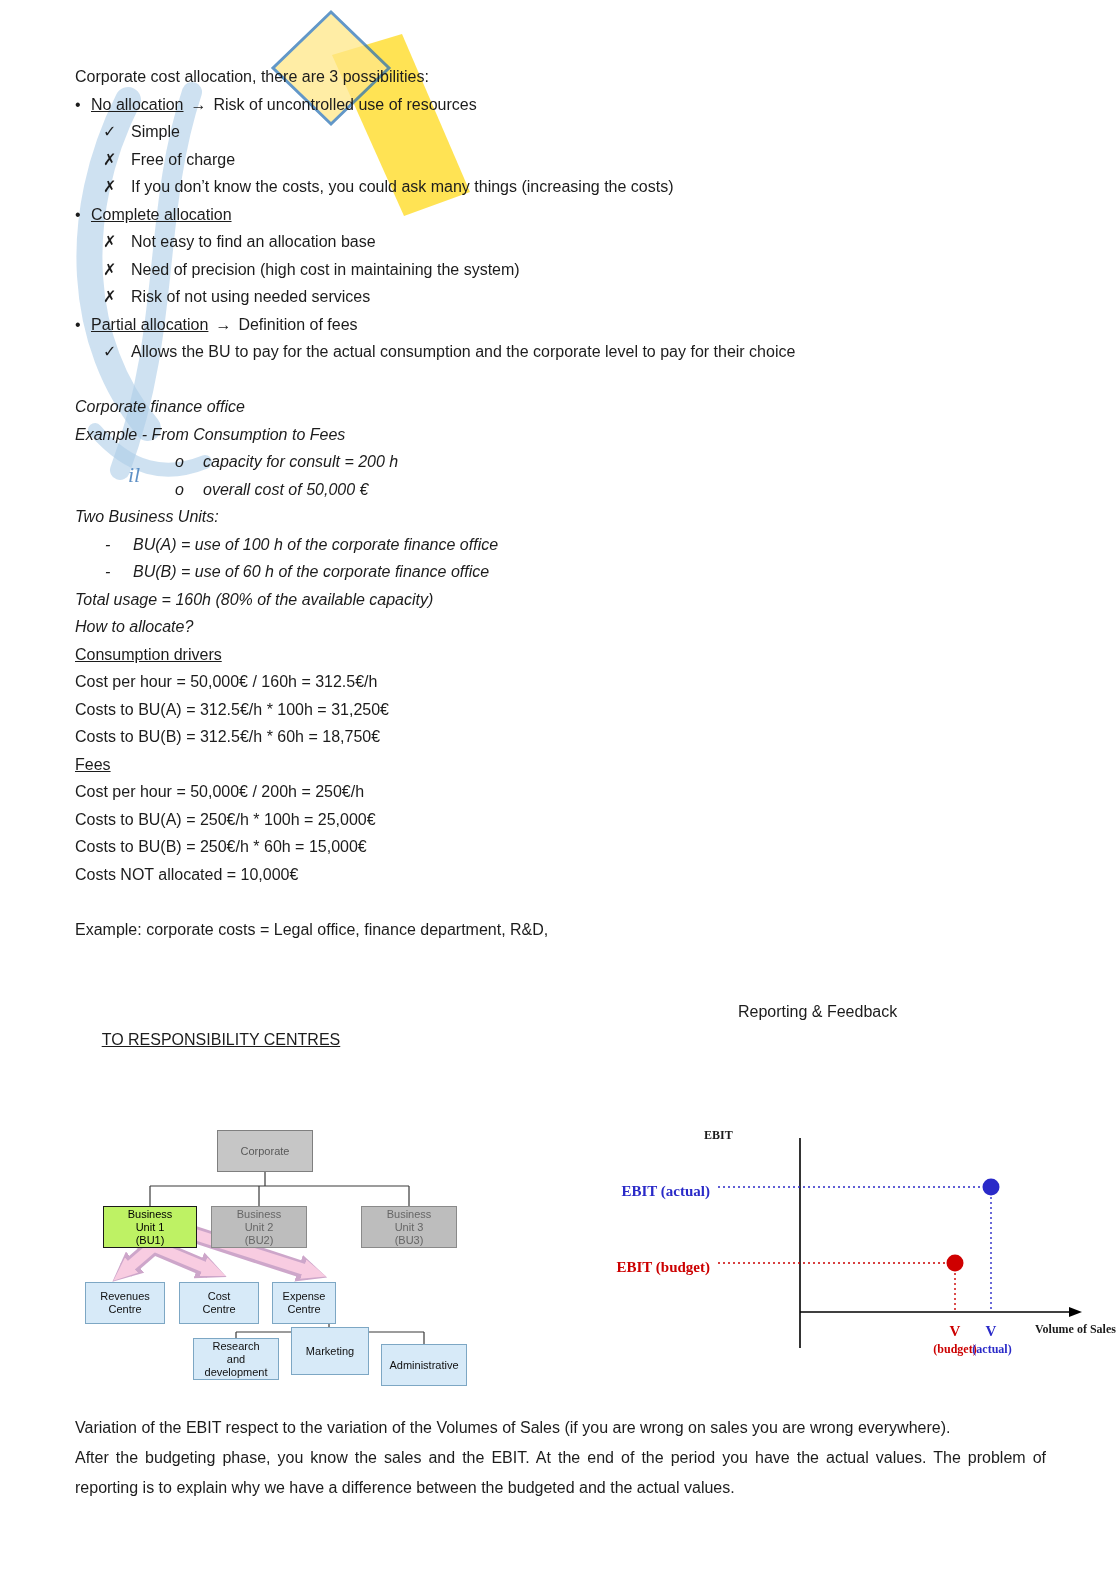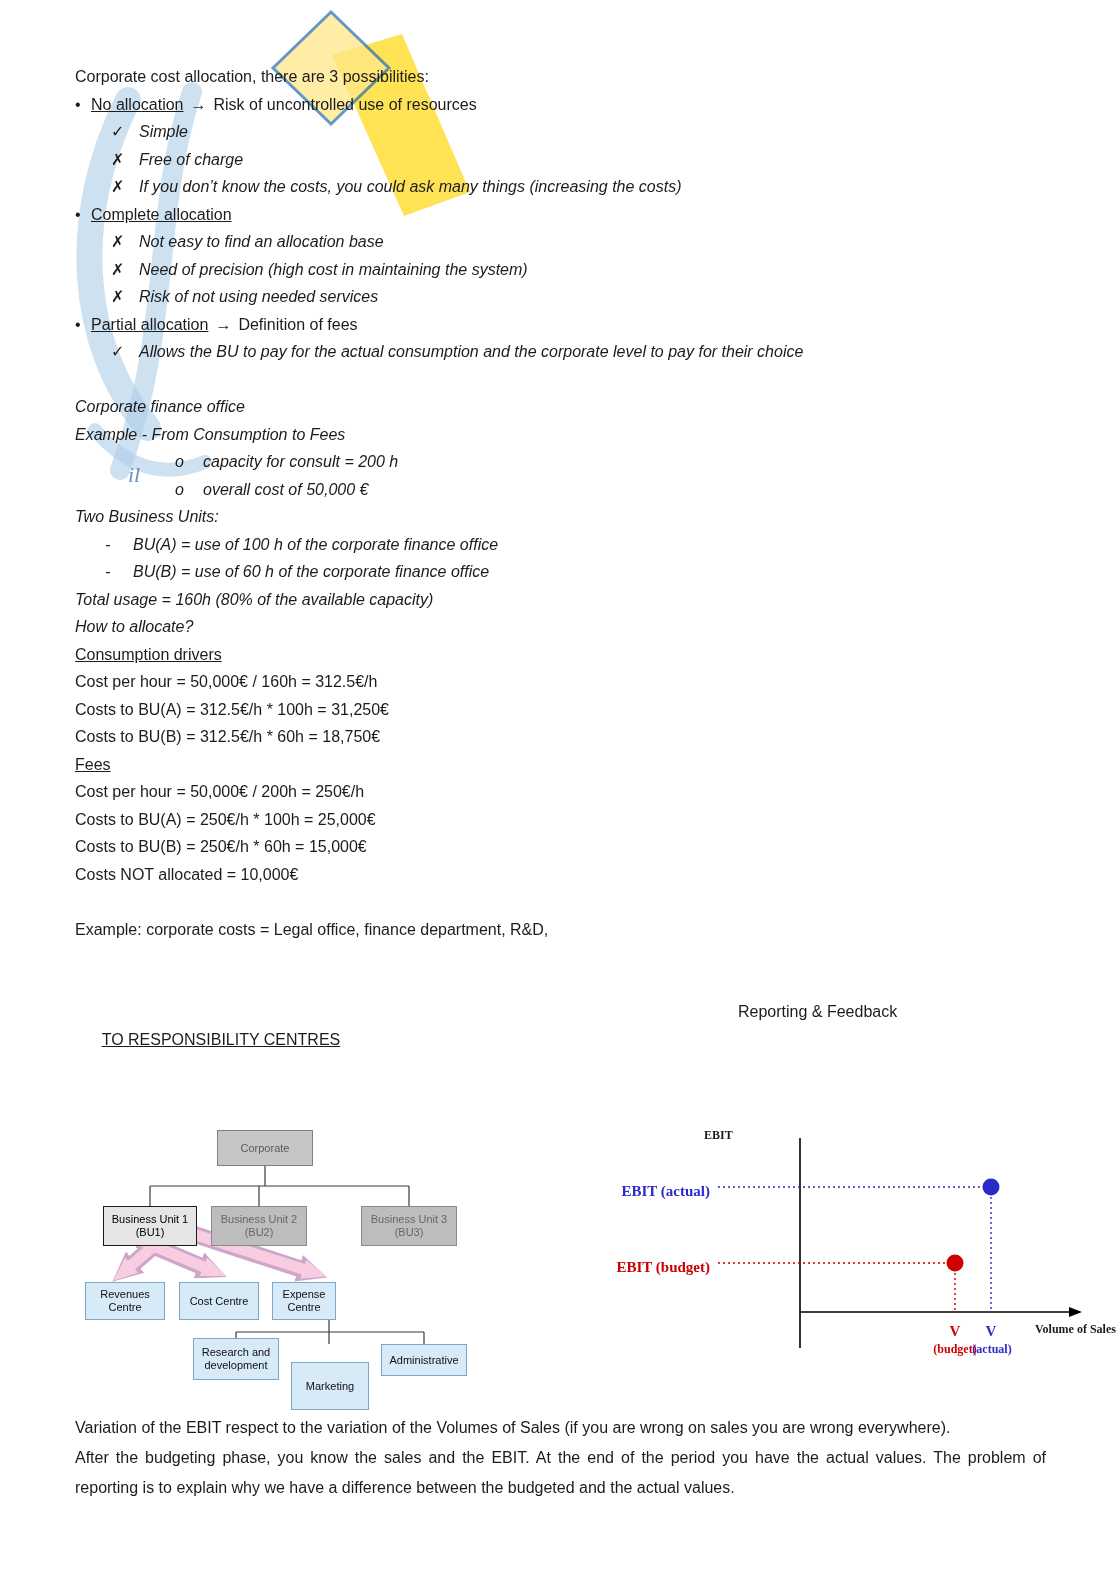--- a/index.html
+++ b/index.html
@@ -12,39 +12,39 @@
   .wm-c{fill:none;stroke:#aecde8;stroke-linecap:round;opacity:.6;}
   .wm-il{font-family:"Liberation Serif",serif;font-style:italic;font-size:22px;fill:#4f86c0;opacity:.9;}
   .content{position:relative;z-index:1;padding:63px 70px 0 75px;font-size:16px;line-height:27.5px;}
   .line{min-height:27.5px;white-space:pre-wrap;}
   .sp{height:27.5px;}
   .sp2{height:55px;}
   .u{text-decoration:underline;}
   .it{font-style:italic;}
   .marker{display:inline-block;vertical-align:top;}
   .b{width:16px;}
-  .pt{margin-left:36px;font-style:italic;}
+  .pt{margin-left:28px;}
   .pt .marker{width:28px;}
   .oi{margin-left:100px;}
   .oi .marker{width:28px;}
   .di{margin-left:30px;}
   .di .marker{width:28px;}
   .arrow{margin:0 7px;}
   .heads{position:relative;}
   .rep{position:absolute;left:663px;top:0;}
   
   .diagram{position:relative;height:295px;margin-top:8px;}
   .org{position:absolute;left:-8px;top:6px;width:520px;height:280px;}
   .org-svg{position:absolute;left:0;top:0;}
   .cline{stroke:#3a3a3a;stroke-width:1.2;fill:none;}
   .obox{position:absolute;box-sizing:border-box;border:1px solid #7f7f7f;display:flex;align-items:center;
-        justify-content:center;text-align:center;font-size:11px;line-height:13px;padding:2px;}
+        justify-content:center;text-align:center;font-size:11px;line-height:13px;padding:20px;}
   .gray{background:#c6c6c6;color:#595959;}
   .gray2{background:#bdbdbd;color:#666666;border-color:#8a8a8a;}
-  .white{background:#e5e5e5;border:1.8px solid #1a1a1a;color:#000;}
+  .white{background:#bef264;border:1.8px solid #1a1a1a;color:#000;}
   .blue{background:#d7eaf8;border-color:#7da7c4;color:#101010;}
   .ebit{position:absolute;left:535px;top:0;width:506px;height:285px;}
   .ebit-svg{position:absolute;left:0;top:0;}
   .clab{position:absolute;font-family:"Liberation Serif","DejaVu Serif",serif;font-weight:bold;font-size:15px;white-space:nowrap;}
   .blu{color:#2a2ac8;}
   .red{color:#cc0000;}
   .dot-b{stroke:#2a2ac8;stroke-width:1.4;stroke-dasharray:2 3;}
   .dot-r{stroke:#cc0000;stroke-width:1.4;stroke-dasharray:2 3;}
   .footer{margin-top:2px;width:971px;}
   .footer p{margin:0;text-align:justify;line-height:30px;}
@@ -152,21 +152,21 @@
           </div>
         <div class="obox blue" style="left:112px;top:160px;width:80px;height:38px">
             <span>Cost Centre</span>
           </div>
         <div class="obox blue" style="left:205px;top:160px;width:64px;height:38px">
             <span>Expense Centre</span>
           </div>
         <div class="obox blue" style="left:126px;top:216px;width:86px;height:42px">
             <span>Research and development</span>
           </div>
-        <div class="obox blue" style="left:224px;top:240px;width:78px;height:48px">
+        <div class="obox blue" style="left:224px;top:205px;width:78px;height:48px">
             <span>Marketing</span>
           </div>
         <div class="obox blue" style="left:314px;top:222px;width:86px;height:32px">
             <span>Administrative</span>
           </div>
       </div>
 
       <div class="ebit">
         <svg class="ebit-svg" width="506" height="285" viewBox="0 0 506 285">
           <line x1="190" y1="22" x2="190" y2="232" stroke="#000" stroke-width="1.6"></line>

